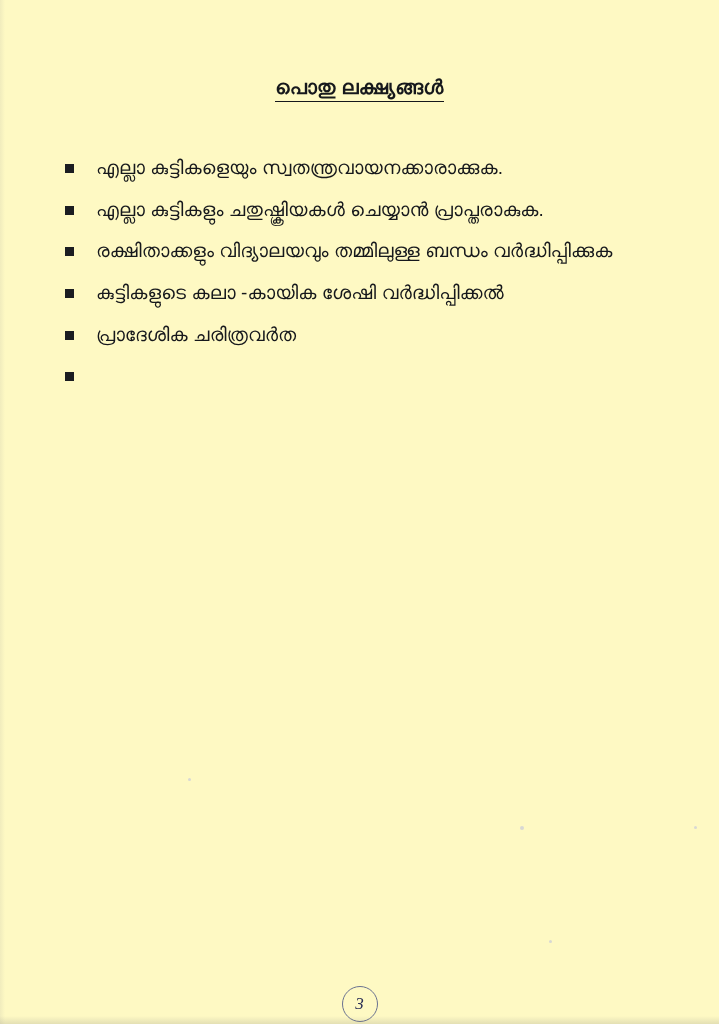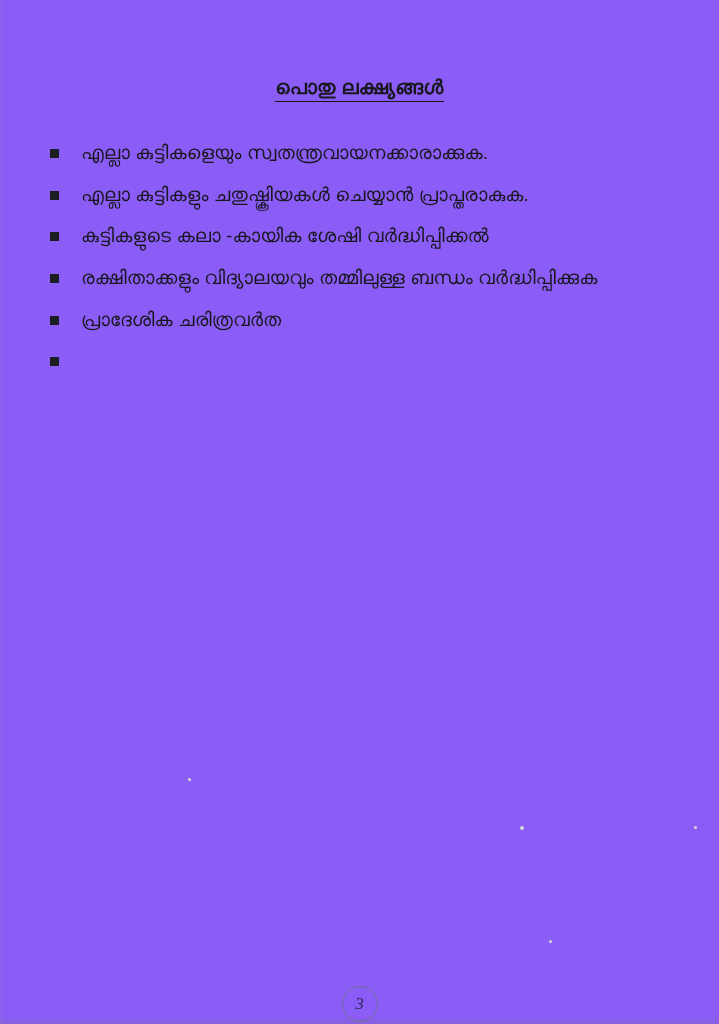--- a/index.html
+++ b/index.html
@@ -13,21 +13,21 @@
     font-family: "Liberation Sans", sans-serif;
     color: #111111;
     overflow: hidden;
     position: relative;
   }
   .page {
     position: relative;
     width: 719px;
     height: 1024px;
     box-sizing: border-box;
-    background: #8b5cf6;
+    background: #fef9c3;
   }
   .doc-title {
     position: absolute;
     top: 76px;
     left: 0;
     width: 719px;
     text-align: center;
     font-size: 20px;
     font-weight: 700;
     letter-spacing: 0.2px;
@@ -36,21 +36,21 @@
   .doc-title .title-text {
     display: inline-block;
     border-bottom: 1.5px solid #16181c;
     padding-bottom: 2px;
   }
   .bullet-list {
     position: absolute;
     top: 140px;
     left: 50px;
     width: 640px;
-    margin: 0;
+    margin: 15px;
     padding: 0;
     list-style: none;
   }
   .bullet-item {
     display: flex;
     align-items: flex-start;
     margin-bottom: 16px;
     line-height: 1.35;
   }
   .bullet-marker {
@@ -124,25 +124,25 @@
     <li class="bullet-item">
       <span class="bullet-marker"></span>
       <span class="bullet-text">എല്ലാ കുട്ടികളെയും സ്വതന്ത്രവായനക്കാരാക്കുക.</span>
     </li>
     <li class="bullet-item">
       <span class="bullet-marker"></span>
       <span class="bullet-text">എല്ലാ കുട്ടികളും ചതുഷ്ക്രിയകൾ ചെയ്യാൻ പ്രാപ്തരാകുക.</span>
     </li>
     <li class="bullet-item">
       <span class="bullet-marker"></span>
-      <span class="bullet-text">കുട്ടികളുടെ കലാ -കായിക ശേഷി വർദ്ധിപ്പിക്കൽ</span>
+      <span class="bullet-text">രക്ഷിതാക്കളും വിദ്യാലയവും തമ്മിലുള്ള ബന്ധം വർദ്ധിപ്പിക്കുക</span>
     </li>
     <li class="bullet-item">
       <span class="bullet-marker"></span>
-      <span class="bullet-text">രക്ഷിതാക്കളും വിദ്യാലയവും തമ്മിലുള്ള ബന്ധം വർദ്ധിപ്പിക്കുക</span>
+      <span class="bullet-text">കുട്ടികളുടെ കലാ -കായിക ശേഷി വർദ്ധിപ്പിക്കൽ</span>
     </li>
     <li class="bullet-item">
       <span class="bullet-marker"></span>
       <span class="bullet-text">പ്രാദേശിക ചരിത്രവർത</span>
     </li>
     <li class="bullet-item">
       <span class="bullet-marker"></span>
     </li>
   </ul>
 

